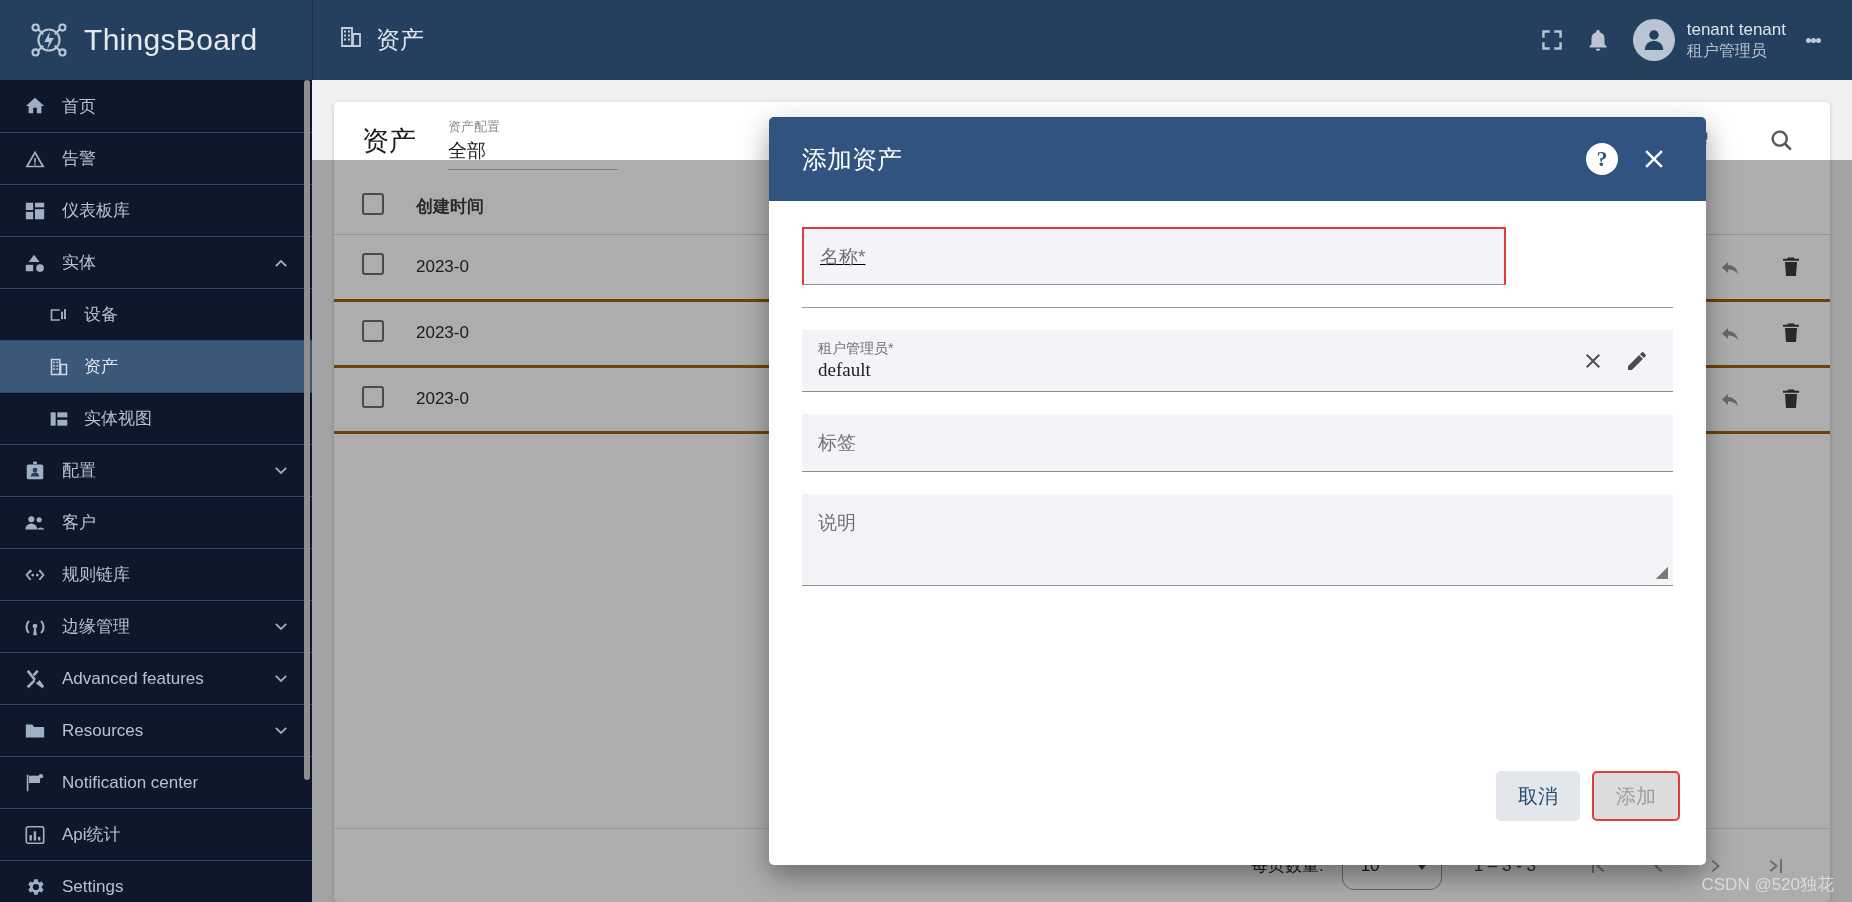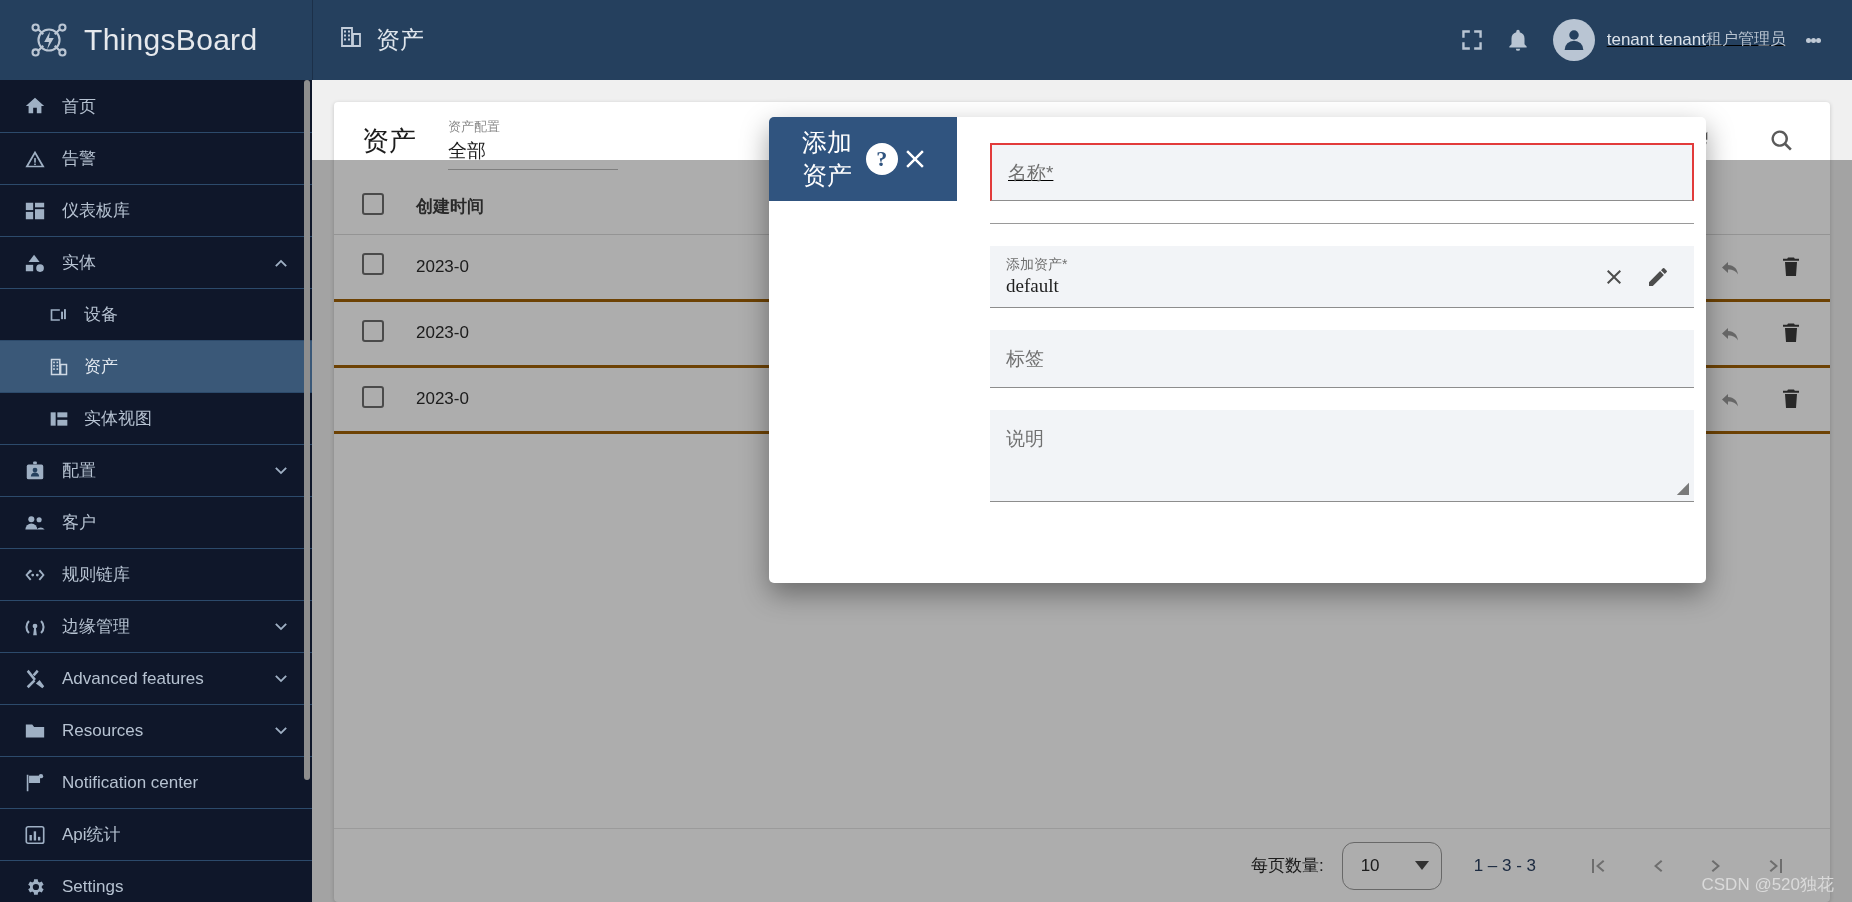--- a/index.html
+++ b/index.html
@@ -81,21 +81,21 @@
     width: 46px; height: 46px; display: flex; align-items: center; justify-content: center;
     cursor: pointer;
   }
   .tb-icon svg { fill: #b9c5d3; }
   .user-block { display: flex; align-items: center; gap: 12px; margin-left: 12px; cursor: pointer; }
   .avatar {
     width: 42px; height: 42px; border-radius: 50%;
     background: #b9c5d3; display: flex; align-items: center; justify-content: center;
   }
   .avatar svg { fill: #25405e; }
-  .user-names { display: flex; flex-direction: row; line-height: 1.28; text-decoration: underline; }
+  .user-names { display: flex; flex-direction: column; line-height: 1.28; }
   .user-name { color: #dce3eb; font-size: 17px; }
   .user-role { color: #b8c3d0; font-size: 16px; }
   .kebab { width: 34px; height: 46px; display:flex; align-items:center; justify-content:center; margin-left:10px; cursor:pointer;}
   .kebab i { display:block; width:5px; height:5px; border-radius:50%; background:#c0cad6; margin:2px 0;}
 
   
   .content-wrap {
     flex: 1 1 auto; position: relative; overflow: hidden;
     background: #f0f0f0;
     padding: 22px 22px 0 22px;
@@ -171,25 +171,25 @@
 
   
   .watermark {
     position: absolute; right: 18px; bottom: 6px;
     font-size: 17px; color: #dadada; z-index: 40; user-select: none;
   }
 
   
   .modal {
     position: absolute; left: 457px; top: 117px;
-    width: 937px; height: 466px;
+    width: 937px; height: 748px;
     background: #ffffff; border-radius: 5px;
     z-index: 30; overflow: hidden;
     box-shadow: 0 11px 28px rgba(0,0,0,.38);
-    display: flex; flex-direction: row;
+    display: flex; flex-direction: column;
   }
   .modal-head {
     height: 84px; flex: 0 0 84px; background: #30547f;
     display: flex; align-items: center; padding: 0 26px 0 33px;
   }
   .modal-title { color: #ffffff; font-size: 25px; }
   .mh-spacer { flex: 1 1 auto; }
   .mh-icon { width: 52px; height: 52px; display:flex; align-items:center; justify-content:center; cursor:pointer;}
   .help-badge {
     width: 32px; height: 32px; border-radius: 50%; background: #ffffff;
@@ -760,21 +760,21 @@
 
         <div class="name-wrap">
           <div class="field name-field">
             <span class="ph">名称*</span>
           </div>
           <div class="under-full"></div>
         </div>
 
         <div class="field filled">
           <span class="f-col">
-            <span class="f-label">添加资产*</span>
+            <span class="f-label">租户管理员*</span>
             <span class="f-value">default</span>
           </span>
           <span class="field-icon">
             <svg width="24" height="24" viewBox="0 0 24 24">
                 <path d="M19 6.4 17.6 5 12 10.6 6.4 5 5 6.4 10.6 12 5 17.6 6.4 19 12 13.4 17.6 19 19 17.6 13.4 12z"></path>
               </svg>
           </span>
           <span class="field-icon">
             <svg width="24" height="24" viewBox="0 0 24 24">
                 <path d="M3 17.2 V21 h3.8 L17.9 9.9 14.1 6.1z M20.7 7.1 a1 1 0 0 0 0-1.4l-2.4-2.4a1 1 0 0 0-1.4 0L15 5.2 18.8 9z"></path>

